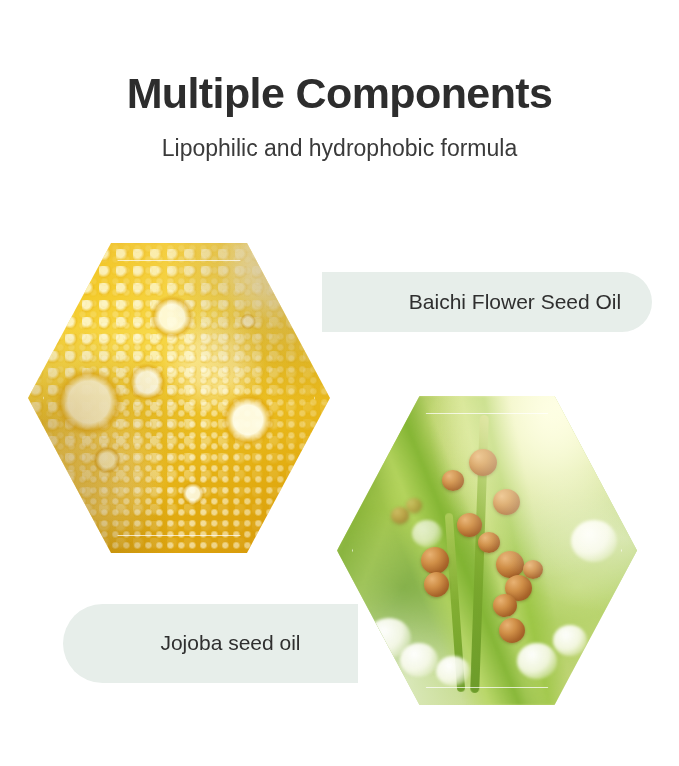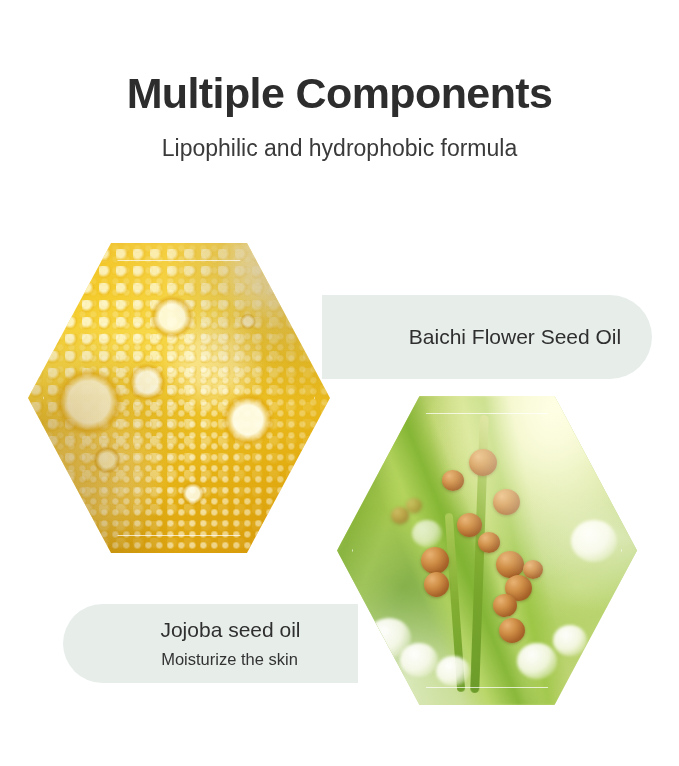--- a/index.html
+++ b/index.html
@@ -75,25 +75,24 @@
     font-weight: 400;
     line-height: 1.15;
     margin-top: 7px;
     white-space: nowrap;
   }
 
   #pill-baichi {
     left: 322px;
     top: 272px;
     width: 330px;
-    height: 84px;
+    height: 60px;
     border-radius: 0 42px 42px 0;
     padding-left: 44px;
     z-index: 2;
-    margin-top: 23px;
   }
   #pill-baichi .pill-title { margin-left: 12px; }
   #pill-baichi .pill-sub  { margin-left: 4px; }
 
   #pill-jojoba {
     left: 63px;
     top: 604px;
     width: 295px;
     height: 79px;
     border-radius: 40px 0 0 40px;
@@ -278,21 +277,20 @@
 </div>
 
 <div id="stage">
 
   <div class="pill" id="pill-baichi">
     <div class="pill-title">Baichi Flower Seed Oil</div>
   </div>
 
   <div class="pill" id="pill-jojoba">
     <div class="pill-title">Jojoba seed oil</div>
-    <div class="pill-sub">Moisturize the skin</div>
   </div>
 
   <div class="hex" id="hex-oil">
     <div class="art"></div>
     <div class="bubbles3"></div>
     <div class="bubbles4"></div>
     <div class="bubbles1"></div>
     <div class="bubbles2"></div>
     <div class="sheen"></div>
     <div class="hex-inner-line"></div>

